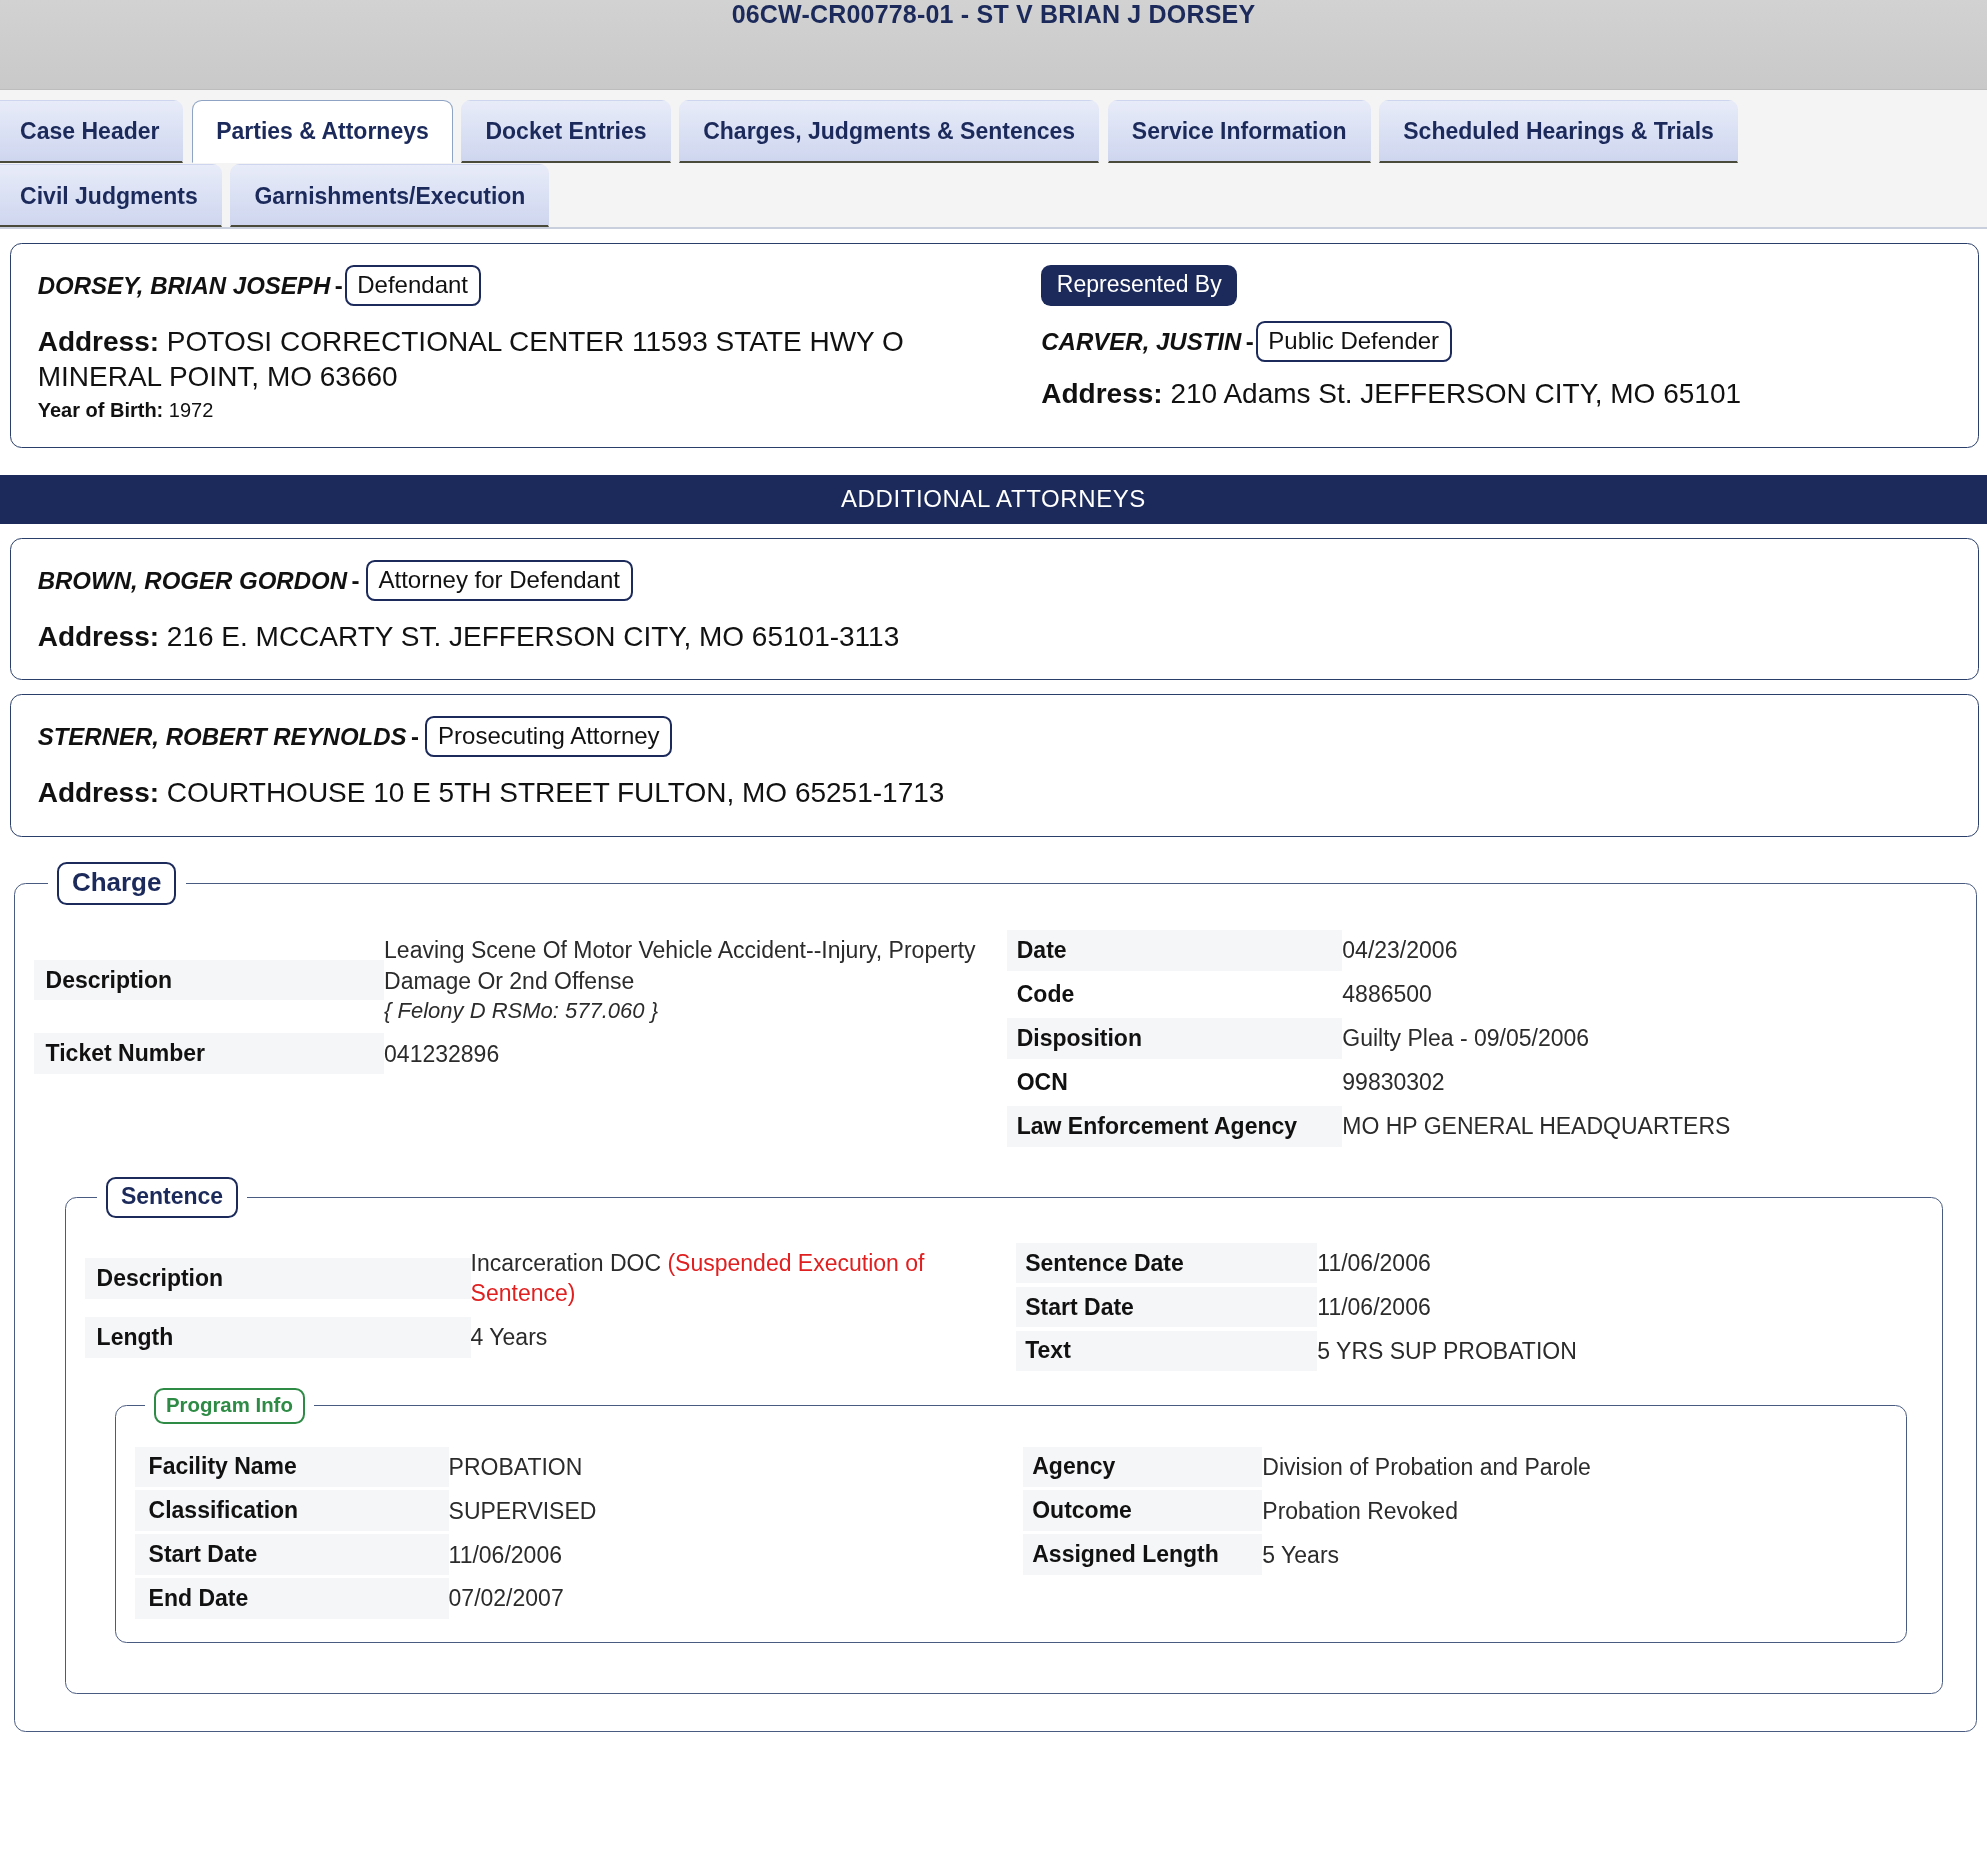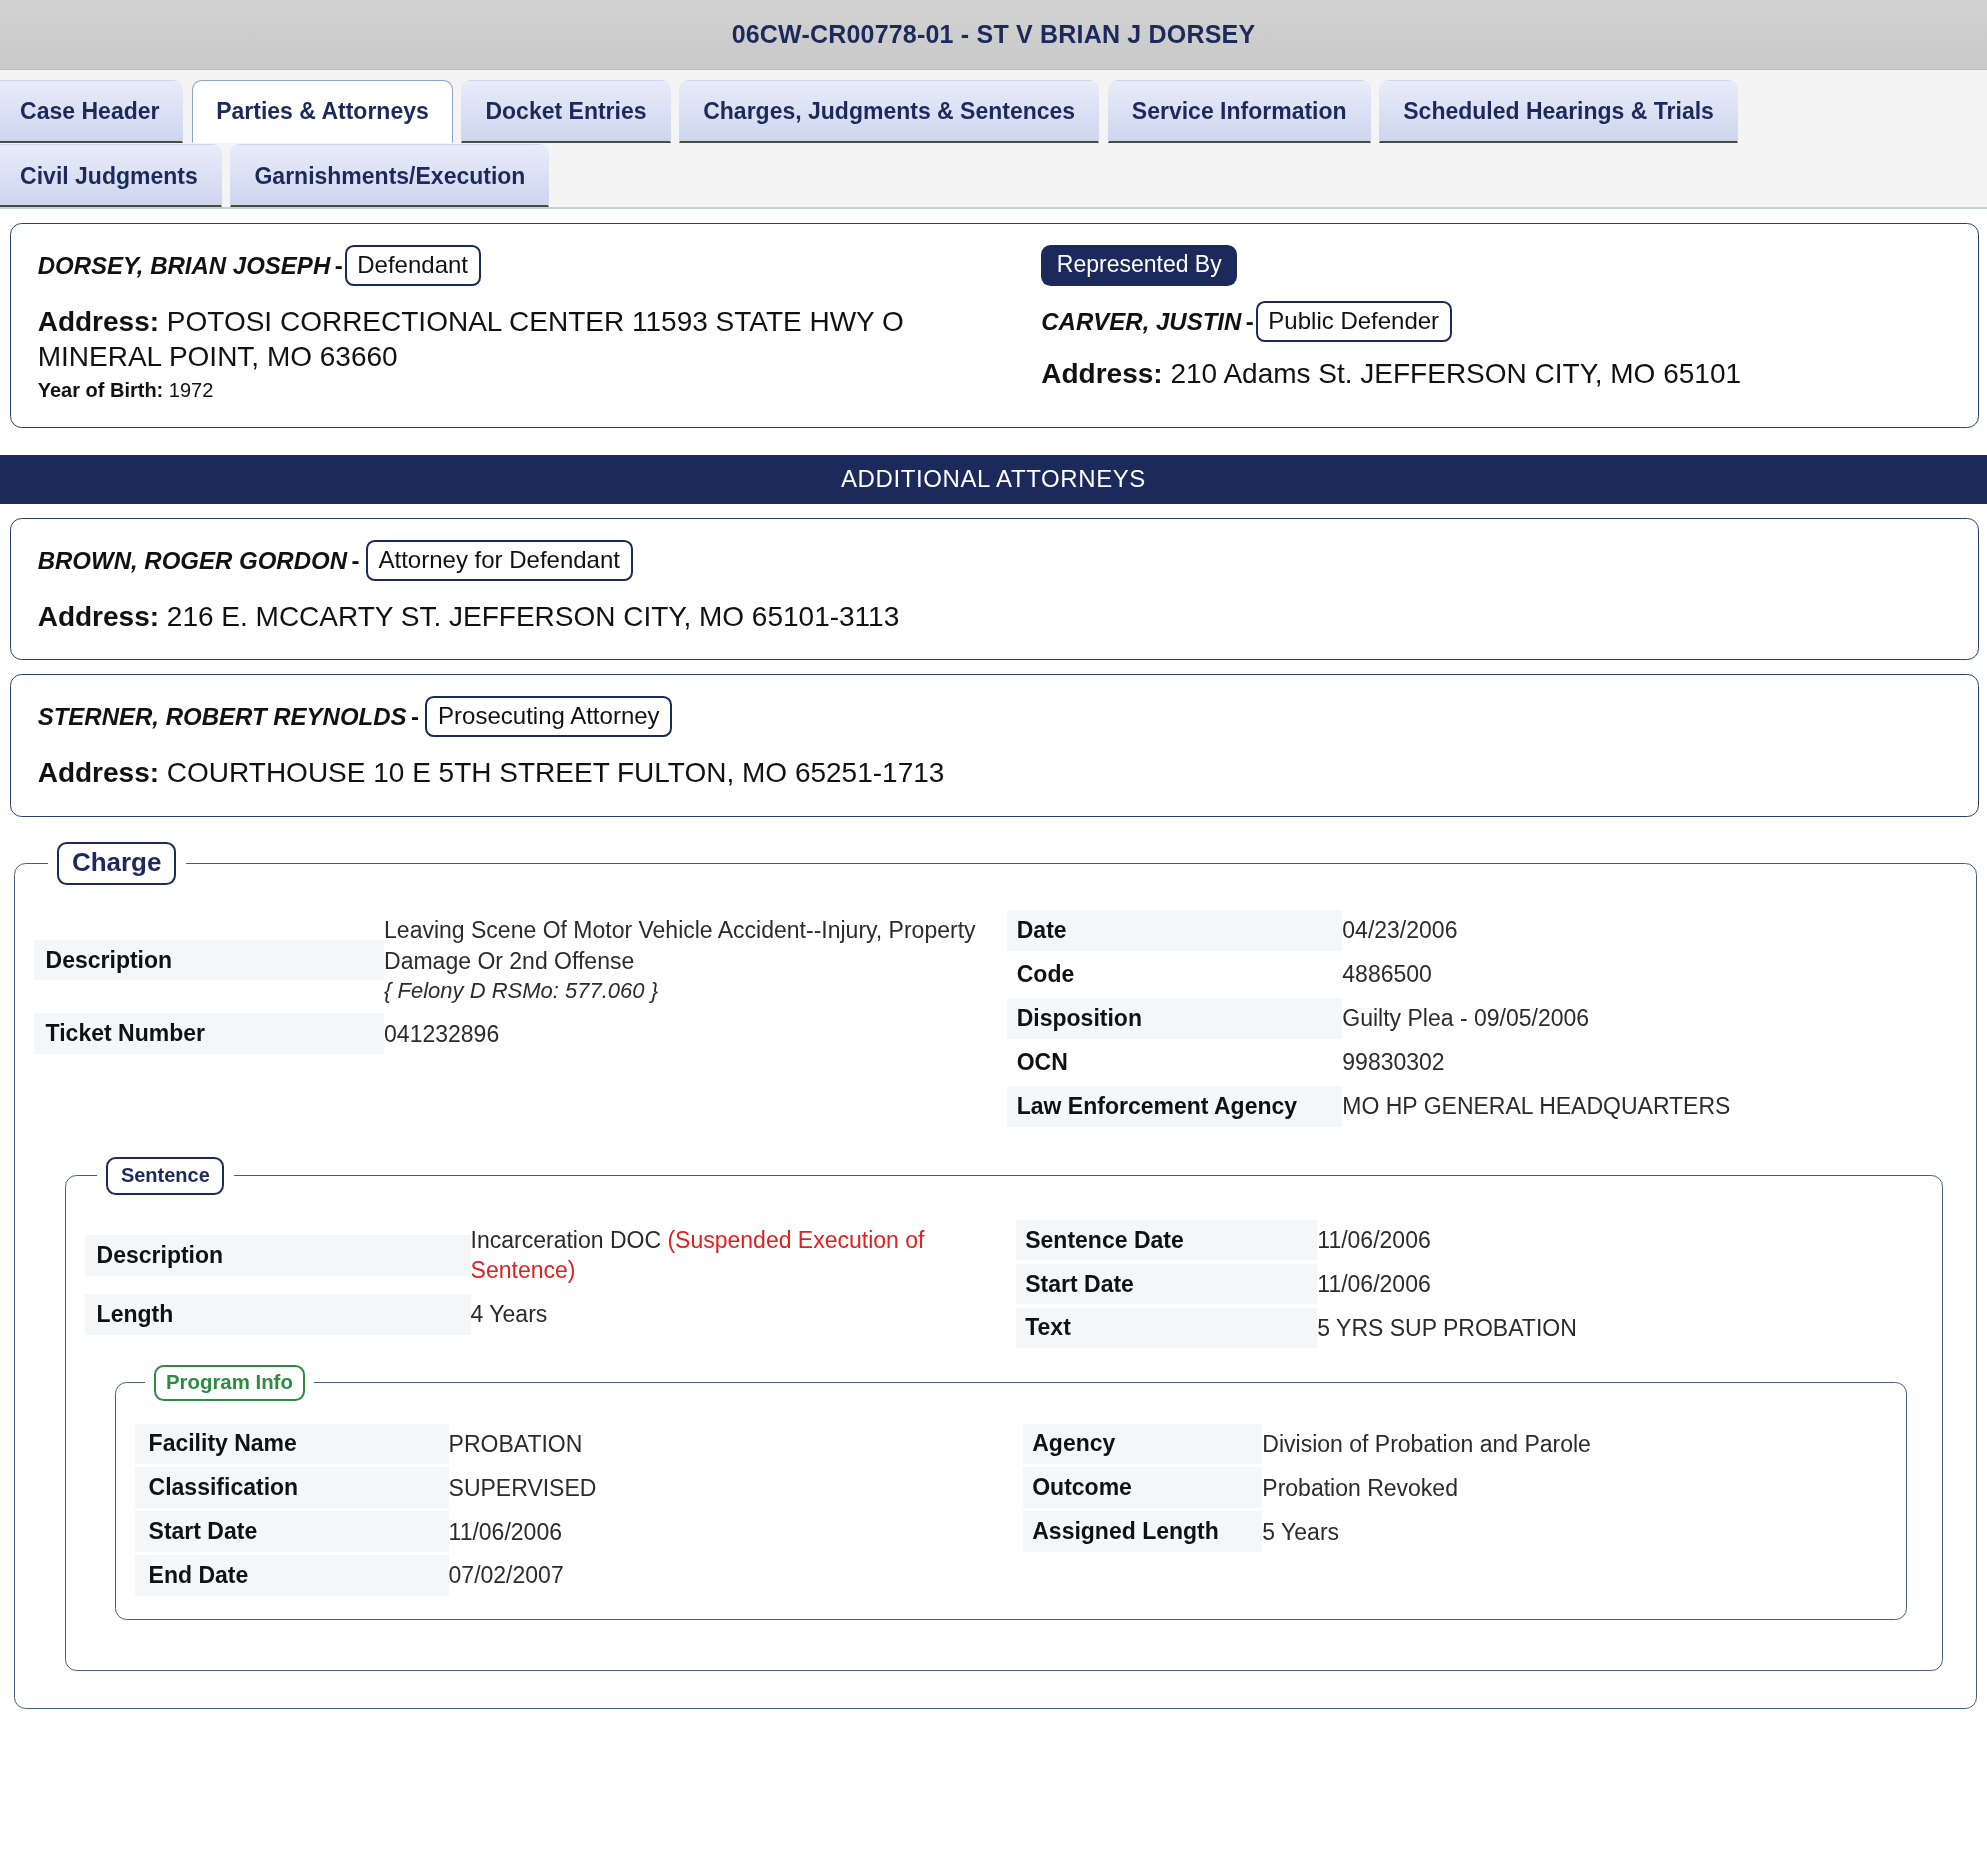--- a/index.html
+++ b/index.html
@@ -6,24 +6,24 @@
   html, body {
     margin: 0; padding: 0;
     width: 1987px;
     background: #ffffff;
     font-family: "Liberation Sans", sans-serif;
   }
   body { overflow-x: hidden; }
 
   
   .titlebar {
-    height: 70px;
+    height: 90px;
     background: linear-gradient(180deg, #d2d2d2 0%, #cdcdcd 55%, #c9c9c9 100%);
     border-bottom: 1px solid #bdbdbd;
-    display: flex; align-items: center; justify-content: center;
+    display: flex; justify-content: center;
   }
   .titlebar-text {
     font-size: 25px; font-weight: bold; color: #1b2a5b; letter-spacing: 0.2px;
   }
 
   
   .tabs-wrap {
     background: #f4f4f4;
     padding: 9.7px 0 0 0;
     position: relative;
@@ -147,21 +147,21 @@
     padding: 5.8px 12.6px 7.8px 12.6px;
     line-height: 1;
   }
   .legend-chip.green {
     border-color: #2e8b45;
     color: #2e8b45;
     font-size: 20.4px;
     border-width: 2.9px;
     padding: 4.9px 9.7px 5.8px 9.7px;
   }
-  .legend-chip.sentence { font-size: 20px; }
+  .legend-chip.sentence { font-size: 23px; }
 
   fieldset.fs.sentence {
     margin: 29px 33px 9.7px 50px;
     padding-bottom: 33px;
   }
   fieldset.fs.program {
     margin: 15.5px 35px 17.5px 49px;
     padding: 5.8px 0 21.3px 0;
   }
   fieldset.fs.program > legend { margin-left: 29px; }

